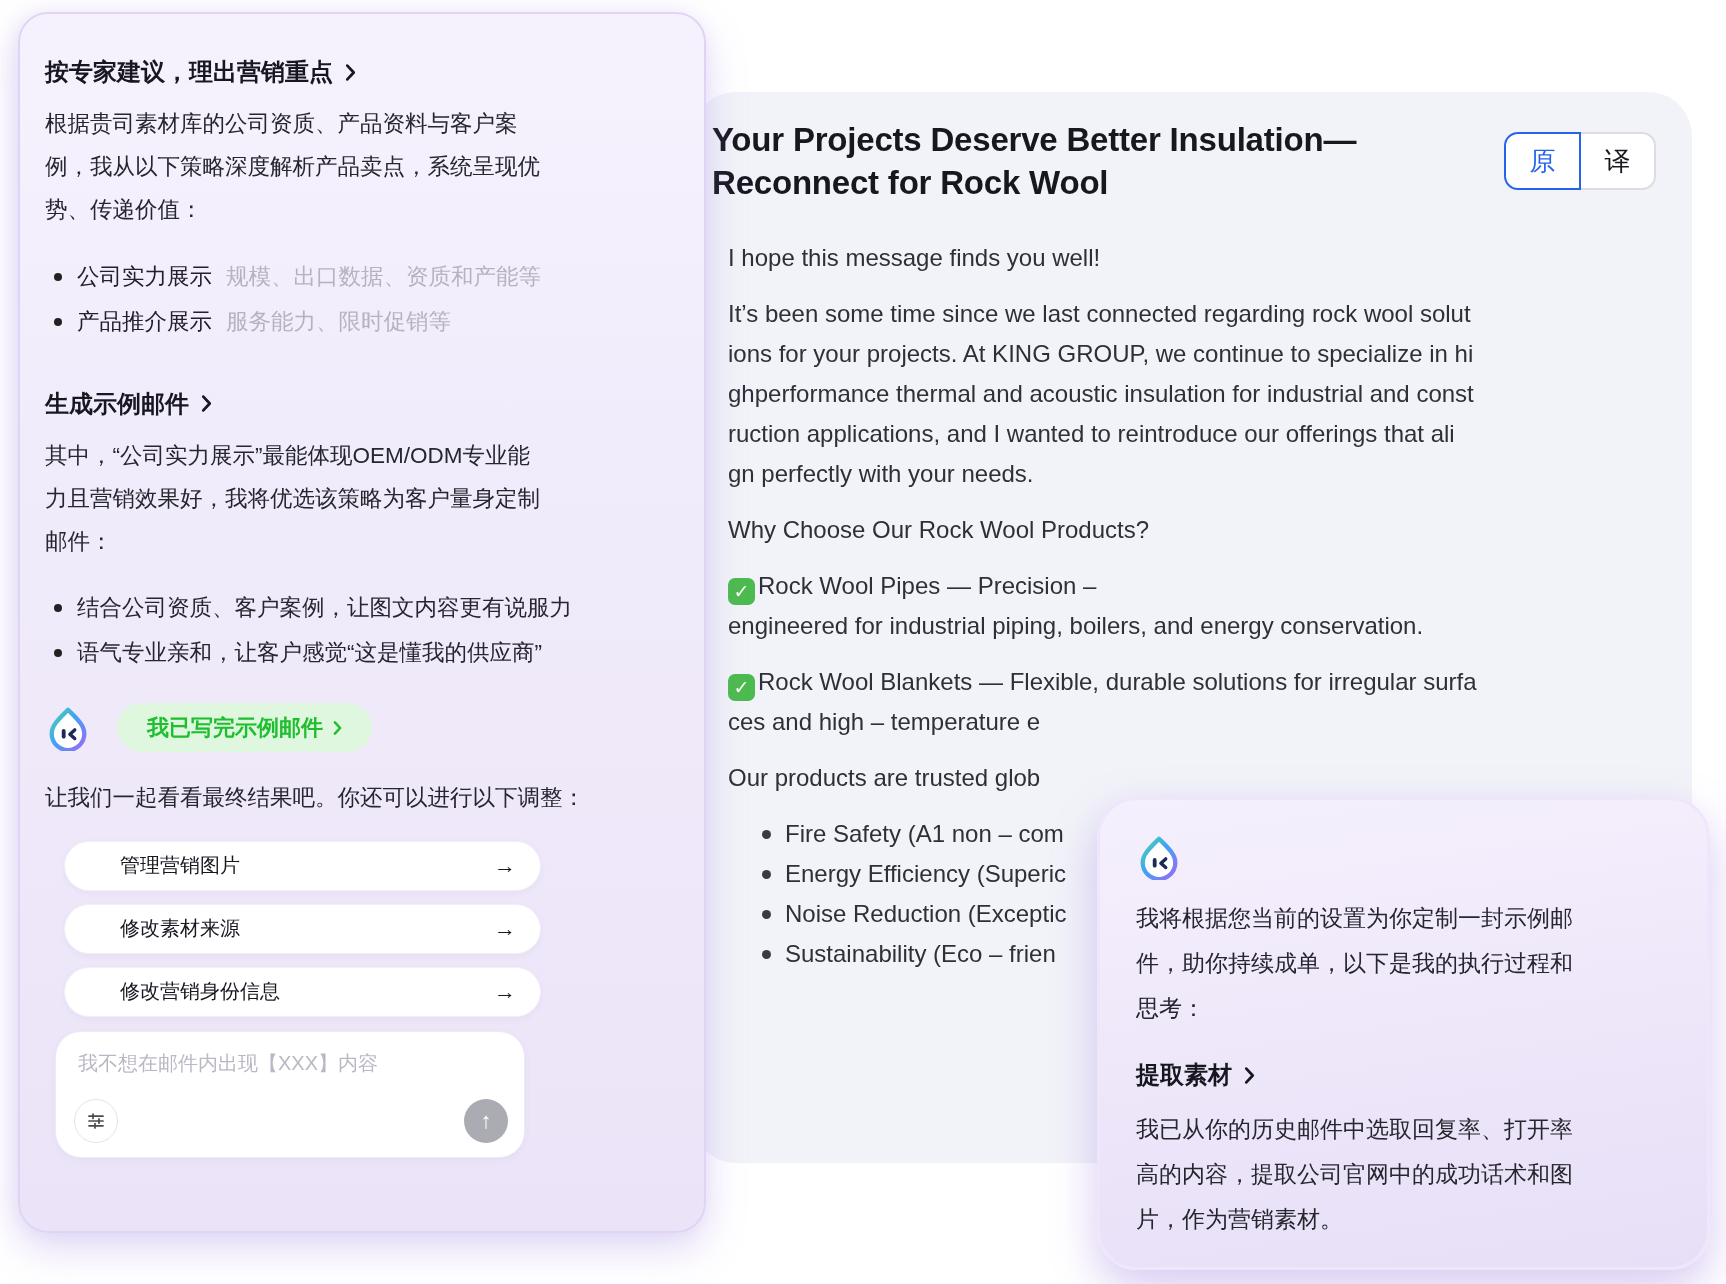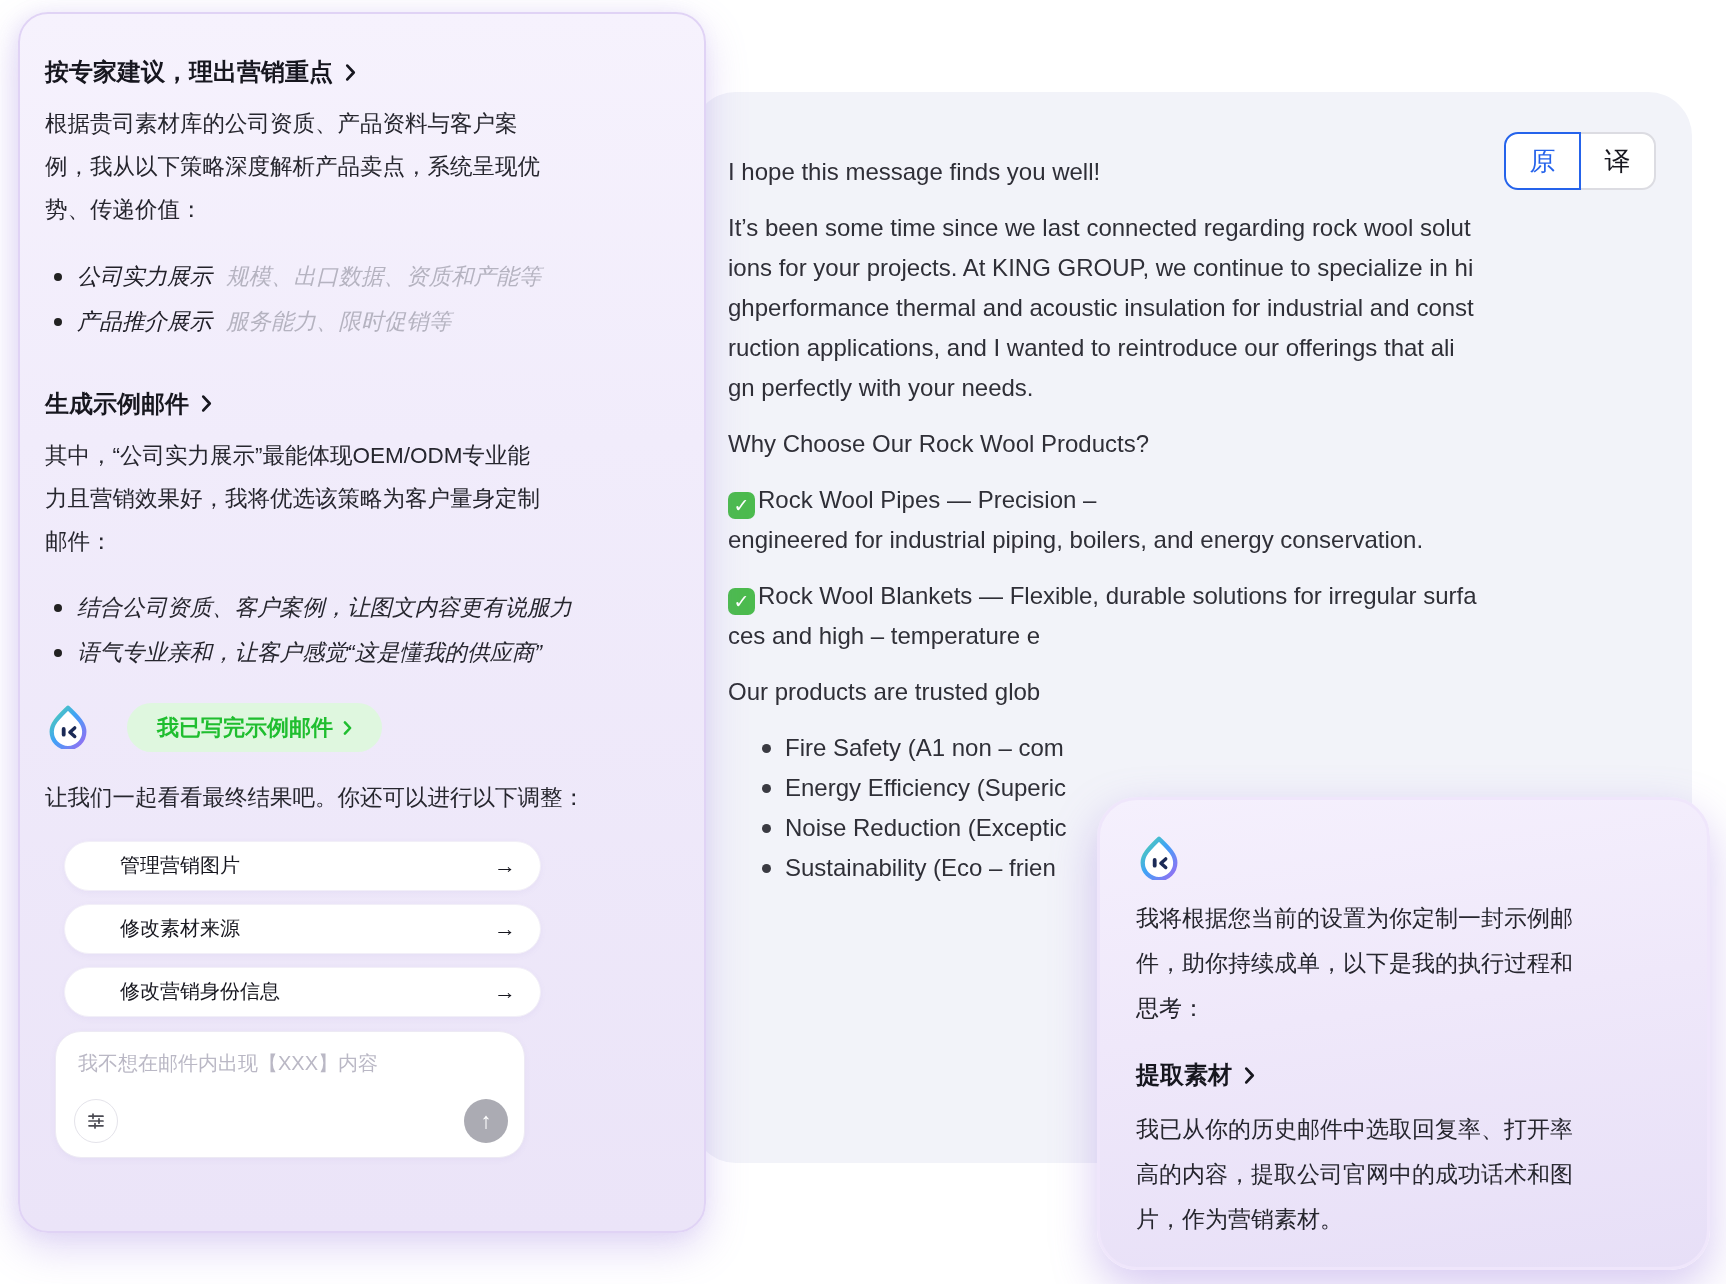--- a/index.html
+++ b/index.html
@@ -46,29 +46,29 @@
     position:absolute;left:18px;top:12px;width:688px;height:1221px;z-index:3;
     border:2px solid #E0D3F5;border-radius:30px;
     background:linear-gradient(180deg,#F6F2FD 0%,#F1ECFB 35%,#EBE4F8 100%);
     box-shadow:0 16px 40px rgba(160,130,225,.30), -4px 0 18px rgba(160,130,225,.12);
     padding:0 30px 0 25px;color:#1E1E26;
   }
   .a-h{display:flex;align-items:center;gap:12px;font-size:24px;font-weight:700;color:#17171F;cursor:pointer;}
   .a-h1{margin-top:42px;}
   .a-h2{margin-top:44px;}
   .a-para{margin-top:14px;font-size:22.5px;line-height:43px;color:#26262E;}
-  ul.a-list{list-style:none;margin:16px 0 0 0;padding:0;font-style:italic;}
+  ul.a-list{list-style:none;margin:16px 0 0 0;padding:0;}
   ul.a-list li{position:relative;padding-left:32px;font-size:22.5px;line-height:45px;}
   ul.a-list li::before{
     content:"";position:absolute;left:9px;top:19px;width:8px;height:8px;border-radius:50%;background:#222;
   }
   .b-label{color:#222129;font-weight:500;}
   .b-desc{color:#B5B3C0;margin-left:14px;}
   .tip{color:#26262E;}
-  .pill-row{margin-top:28px;display:flex;gap:36px;}
+  .pill-row{margin-top:28px;display:flex;align-items:center;gap:26px;}
   .mascot{width:46px;height:46px;flex:0 0 auto;}
   .done-pill{
     display:inline-flex;align-items:center;gap:10px;height:49px;padding:0 30px;
     background:#DFF7DF;border:none;border-radius:25px;color:#1FBE2F;
     font-size:22px;font-weight:700;cursor:pointer;
   }
   .closing{margin-top:26px;font-size:22.5px;line-height:40px;color:#26262E;}
   .action-row{
     margin:13px 0 0 19px;width:477px;height:50px;background:#ffffff;border:1px solid #F2EFF8;
     border-radius:25px;display:flex;align-items:center;justify-content:space-between;
@@ -110,20 +110,22 @@
   .step-body{margin:16px 0 0 0;font-size:23px;line-height:45px;color:#26262E;}
 
   .chev{width:11px;height:19px;flex:0 0 auto;}
 </style>
 </head>
 <body>
 
 <div class="canvas">
 
   <section class="email-panel">
+    <h1 class="email-title preline">Your Projects Deserve Better Insulation—
+Reconnect for Rock Wool</h1>
 
     <div class="lang-toggle">
       <button class="lang-seg first">原</button>
       <button class="lang-seg last">译</button>
     </div>
 
     <div class="email-body">
       <p>I hope this message finds you well!</p>
       <p class="preline mt36">It’s been some time since we last connected regarding rock wool solut
 ions for your projects. At KING GROUP, we continue to specialize in hi

